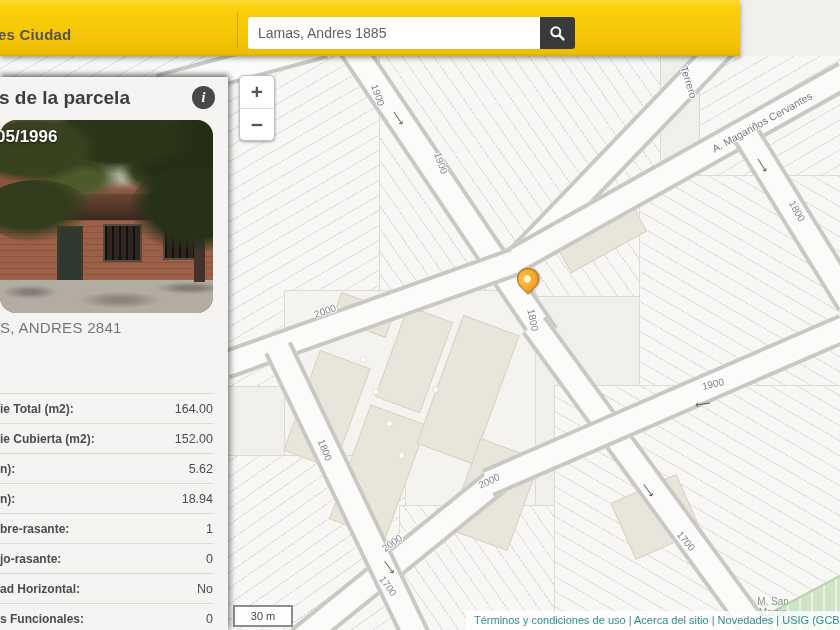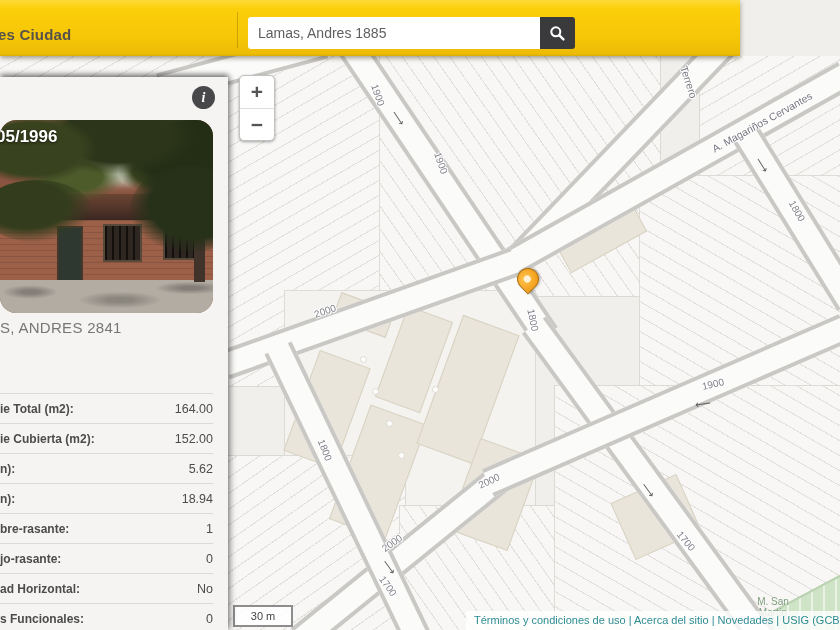--- a/index.html
+++ b/index.html
@@ -180,20 +180,21 @@
       <span>|</span>
       <a>Acerca del sitio</a>
       <span>|</span>
       <a>Novedades</a>
       <span>|</span>
       <span>USIG (GCBA), © O</span>
     </div>
   </div>
 
   <div class="sidebar">
+    <div class="panel-title">s de la parcela</div>
     <button class="info-btn">
       <span>i</span>
     </button>
 
     <div class="photo">
       <div class="ph-upper"></div>
       <div class="ph-roof"></div>
       <div class="ph-wall"></div>
       <div class="ph-door"></div>
       <div class="ph-win" style="left:103px;top:104px;"></div>

